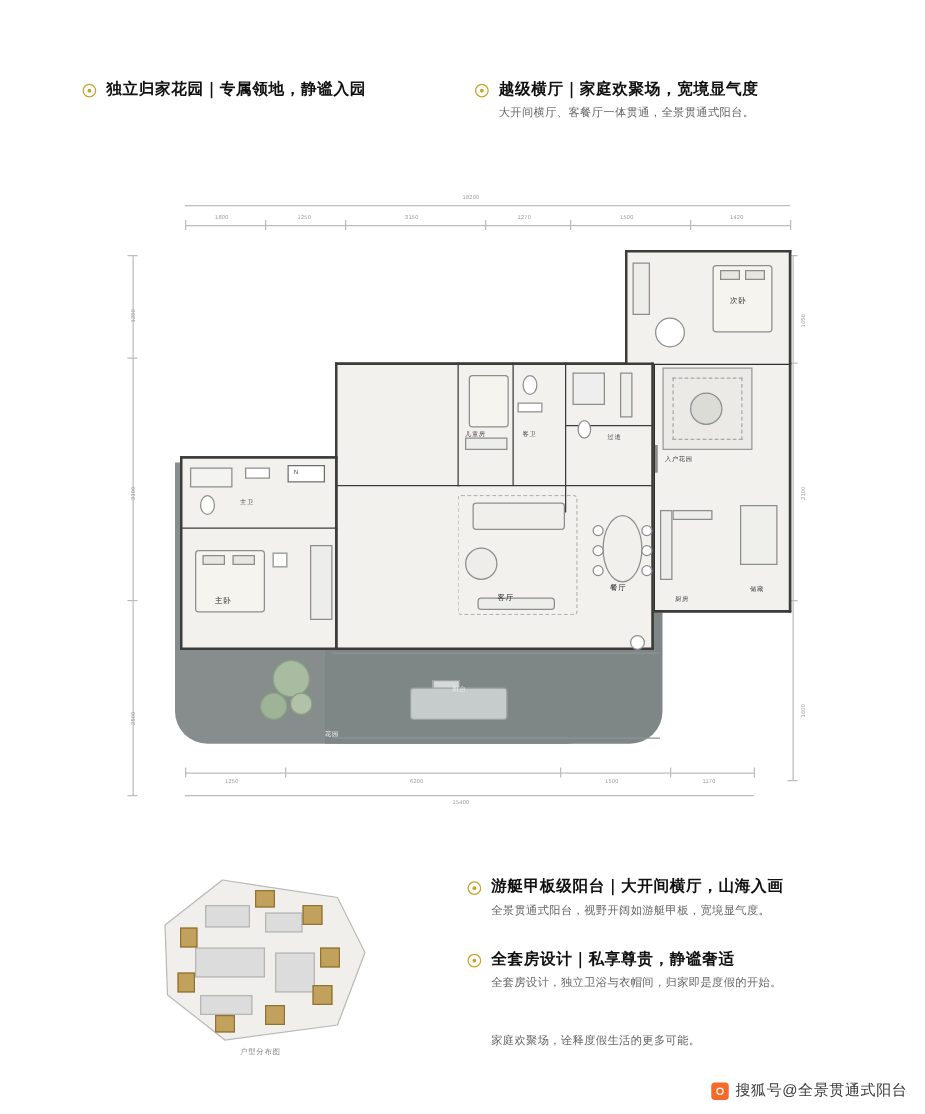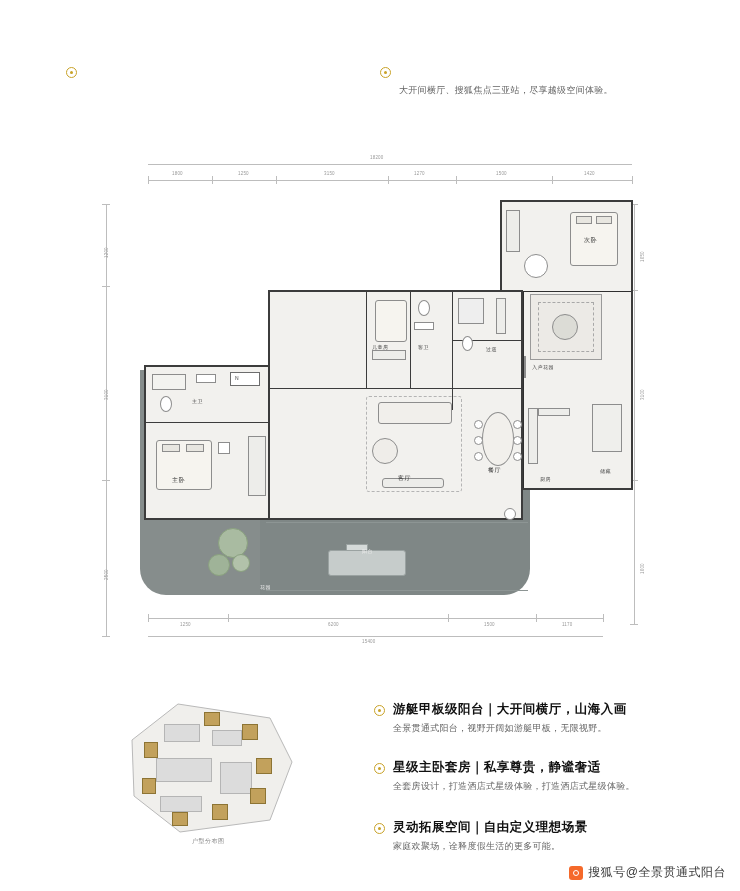--- a/index.html
+++ b/index.html
@@ -172,28 +172,30 @@
     border: 1.5px solid #fff;
     box-sizing: border-box;
   }
 </style>
 </head>
 <body>
 
 <div class="feature" style="left:66px; top:64px; width:300px;">
   <div class="feature-head">
     <span class="bullet"></span>
+    <span class="feature-title">独立归家花园｜专属领地，静谧入园</span>
   </div>
 </div>
 
 <div class="feature" style="left:380px; top:64px; width:300px;">
   <div class="feature-head">
     <span class="bullet"></span>
-  </div>
-  <div class="feature-desc">大开间横厅、搜狐焦点三亚站，尽享越级空间体验。</div>
+    <span class="feature-title">越级横厅｜家庭欢聚场，宽境显气度</span>
+  </div>
+  <div class="feature-desc">大开间横厅、客餐厅一体贯通，全景贯通式阳台。</div>
 </div>
 
 <div id="plan-wrap">
 
   <div class="dim-line" style="left:48px; top:14px; width:484px; height:0.7px;"></div>
   <div class="dim-txt" style="left:270px; top:5px;">18200</div>
 
   <div class="dim-line" style="left:48px; top:30px; width:484px; height:0.7px;"></div>
   <div class="tick" style="left:48px;  top:26px; width:0.7px; height:8px;"></div>
   <div class="tick" style="left:112px; top:26px; width:0.7px; height:8px;"></div>
@@ -362,35 +364,31 @@
   <div class="kp-unit" style="left:52px; top:112px; width:14px; height:12px;"></div>
   <div class="kp-unit" style="left:22px; top:78px; width:12px; height:14px;"></div>
   <div class="kp-caption">户型分布图</div>
 </div>
 
 <div class="feature" style="left:374px; top:702px; width:330px;">
   <div class="feature-head">
     <span class="bullet"></span>
     <span class="feature-title">游艇甲板级阳台｜大开间横厅，山海入画</span>
   </div>
-  <div class="feature-desc">全景贯通式阳台，视野开阔如游艇甲板，无限视野。</div>
+  <div class="feature-desc">全景贯通式阳台，视野开阔如游艇甲板，宽境显气度。</div>
 </div>
 
 <div class="feature" style="left:374px; top:760px; width:330px;">
   <div class="feature-head">
     <span class="bullet"></span>
-    <span class="feature-title">星级主卧套房｜私享尊贵，静谧奢适</span>
-  </div>
-  <div class="feature-desc">全套房设计，打造酒店式星级体验，打造酒店式星级体验。</div>
+    <span class="feature-title">全套房设计｜私享尊贵，静谧奢适</span>
+  </div>
+  <div class="feature-desc">全套房设计，独立卫浴与衣帽间，归家即是度假的开始。</div>
 </div>
 
 <div class="feature" style="left:374px; top:820px; width:330px;">
-  <div class="feature-head">
-    <span class="bullet"></span>
-    <span class="feature-title">灵动拓展空间｜自由定义理想场景</span>
-  </div>
   <div class="feature-desc">家庭欢聚场，诠释度假生活的更多可能。</div>
 </div>
 
 <div id="watermark">
   <span class="wm-logo"></span>
   <span>搜狐号@全景贯通式阳台</span>
 </div>
 
 </body></html>

